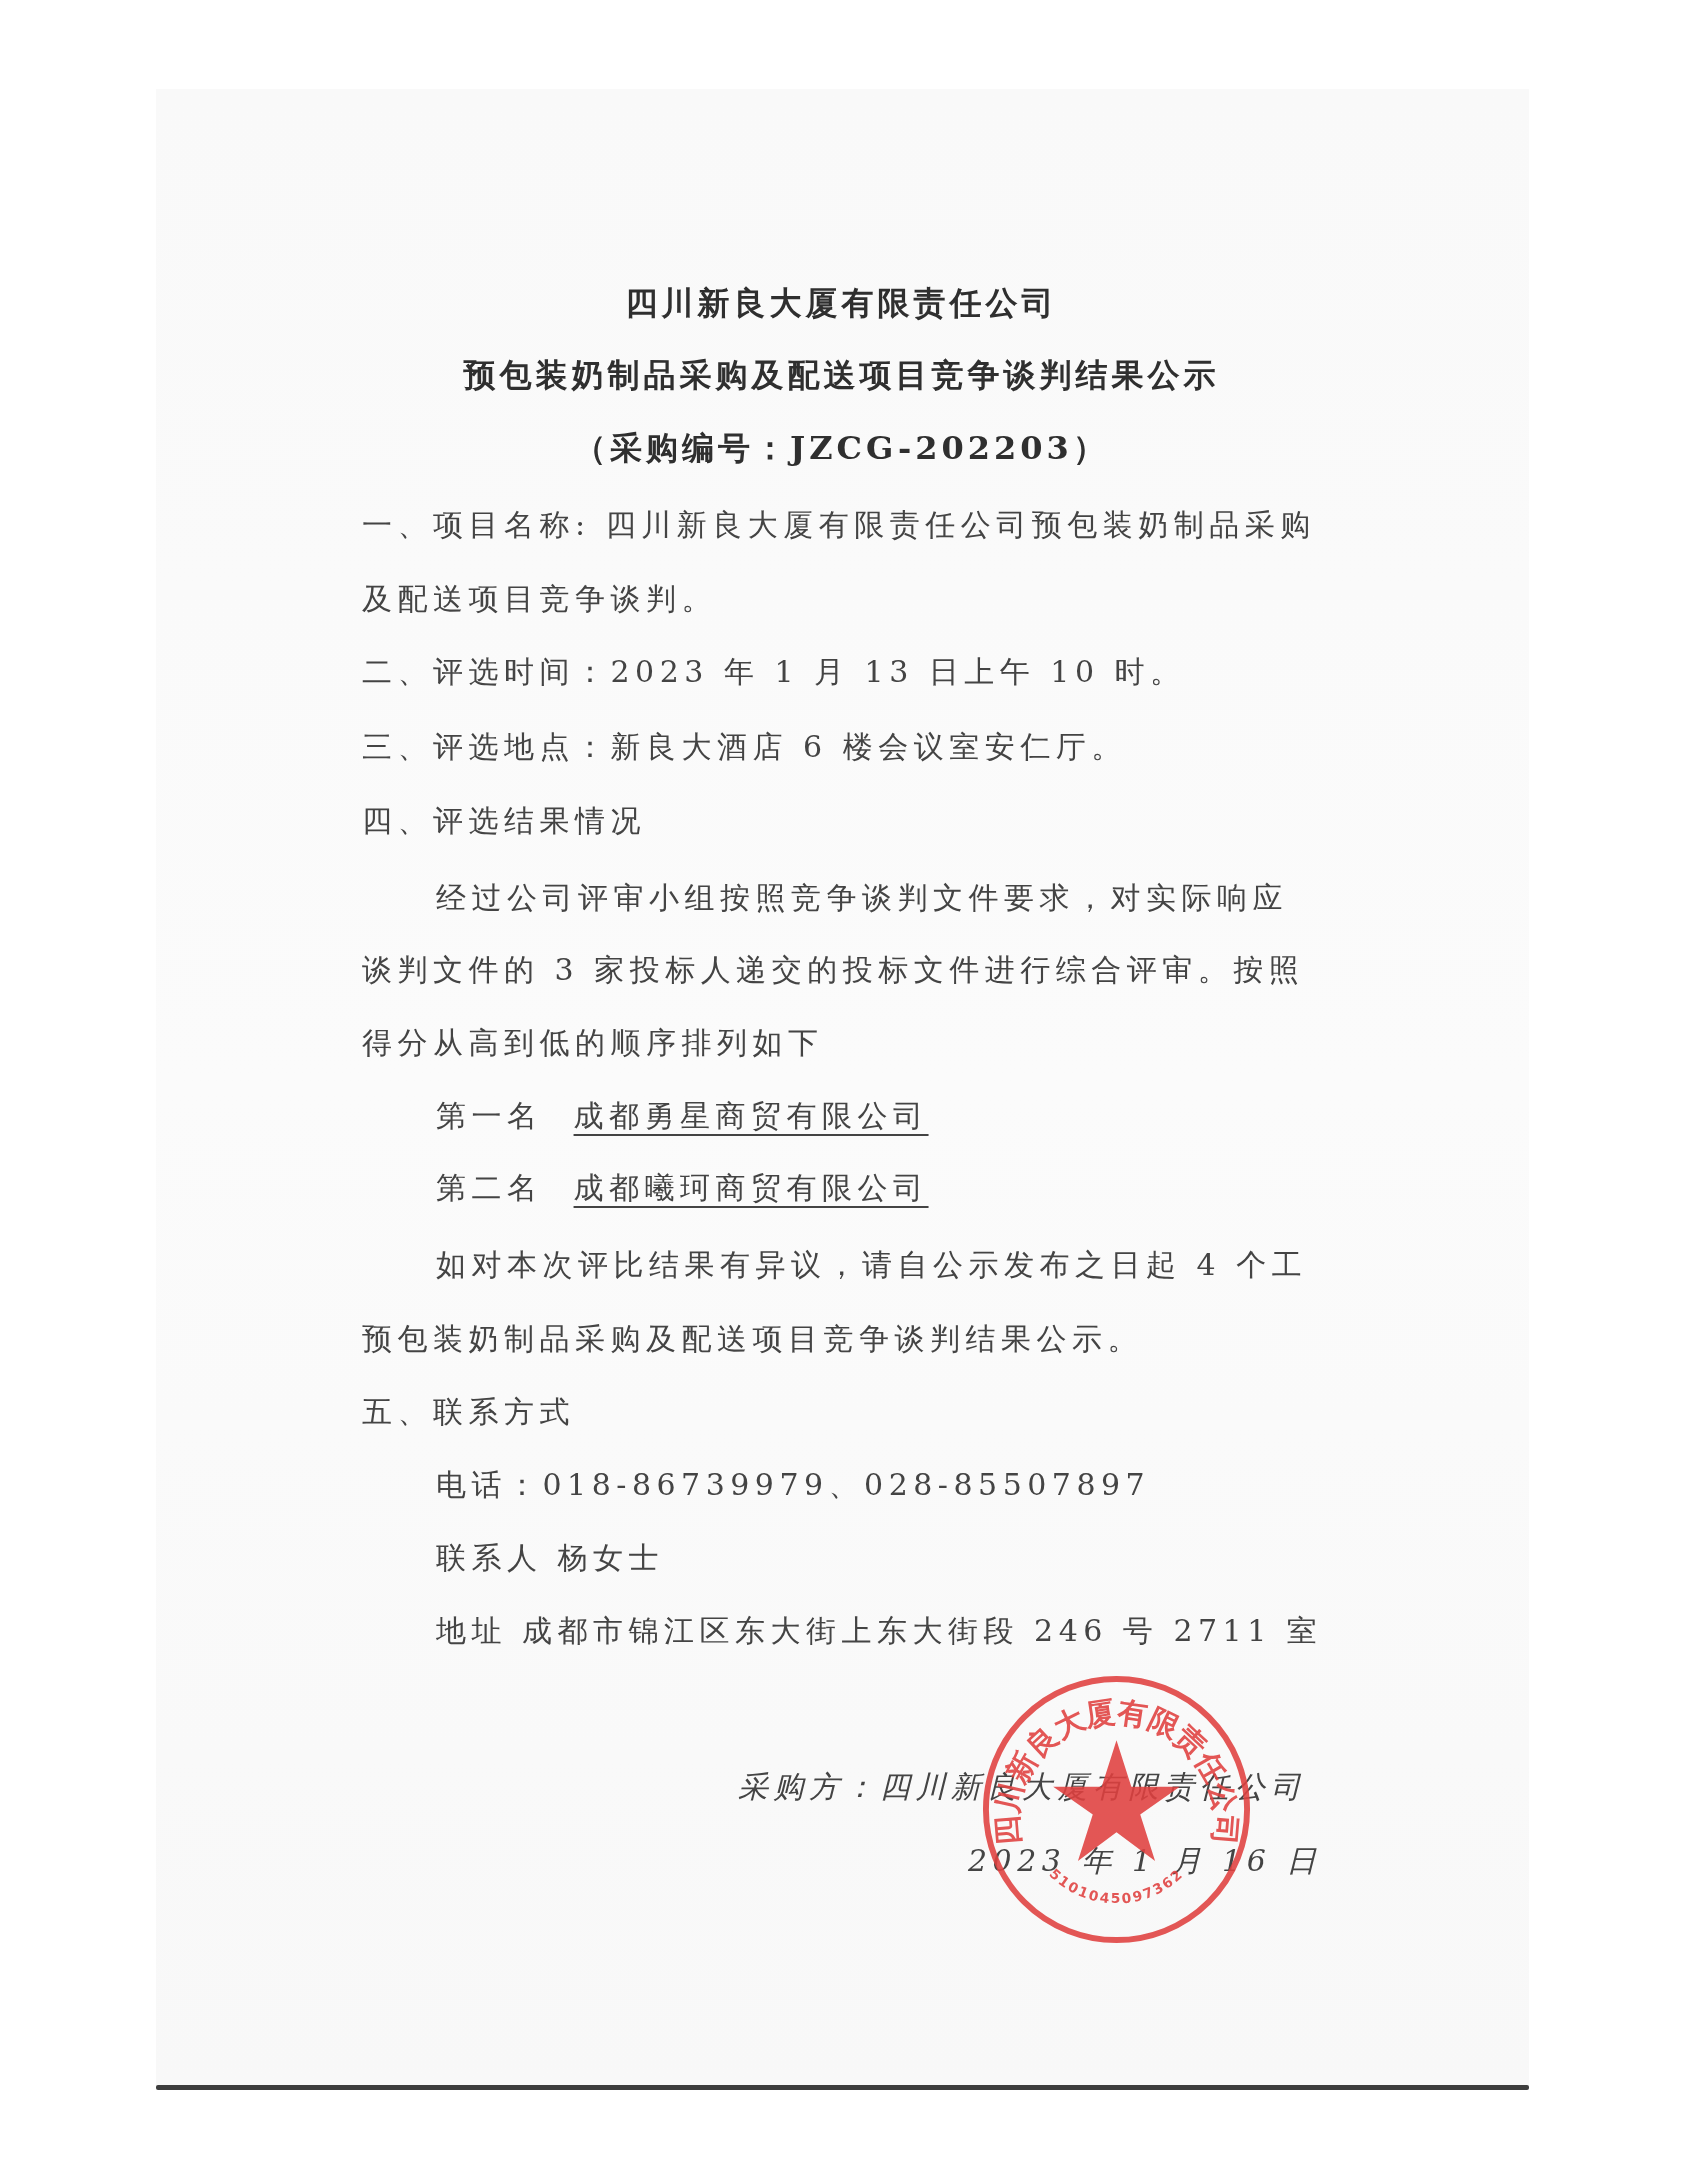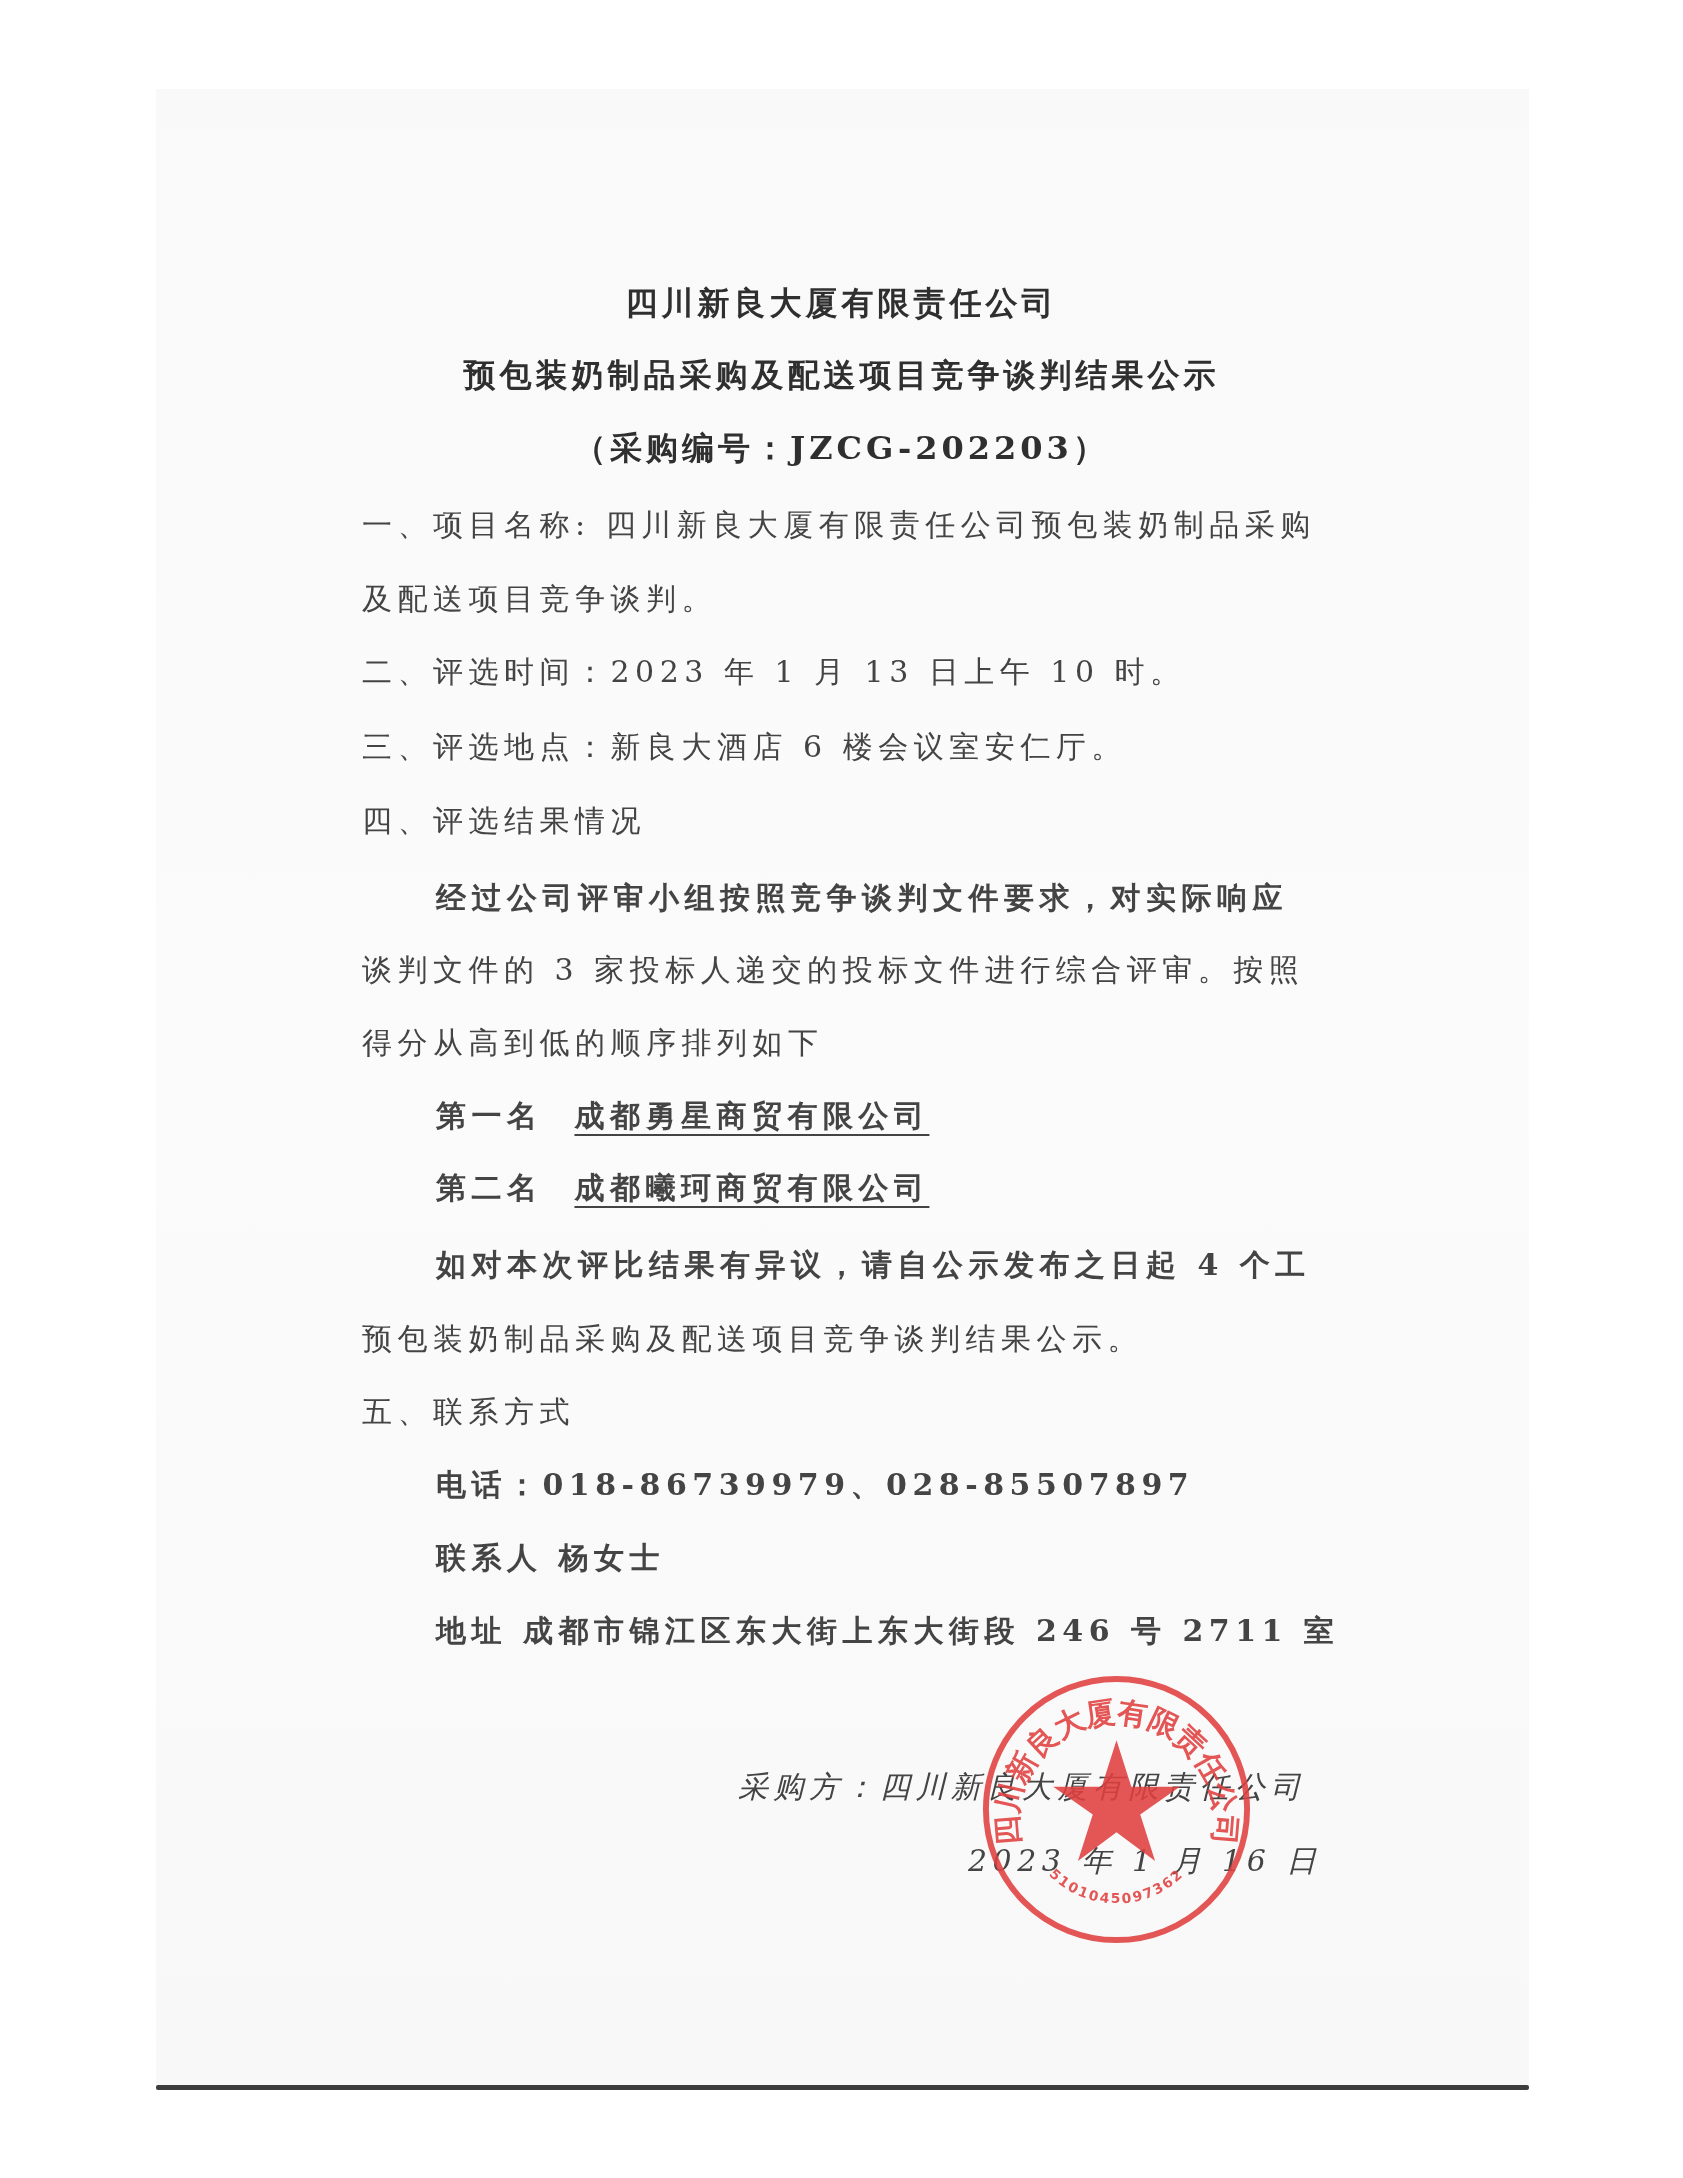--- a/index.html
+++ b/index.html
@@ -17,21 +17,21 @@
   }
   .title {
     position: absolute; left: 0; width: 1683px; text-align: center;
     font-family: "DejaVu Serif", "Liberation Serif", serif; font-weight: bold;
     font-size: 32px; letter-spacing: 4px; color: #2f2f2f; line-height: 40px;
   }
   .line {
     position: absolute; left: 362px; white-space: nowrap;
     font-size: 30px; letter-spacing: 5.5px; line-height: 40px; color: #444; text-align: right;
   }
-  .indent { left: 436px; font-weight: bold; }
+  .indent { left: 436px; }
   .ul { text-decoration: underline; text-underline-offset: 8px; text-decoration-thickness: 2px; margin-left: 16px; }
   .sign { position: absolute; white-space: nowrap; font-size: 30px; letter-spacing: 5.5px; line-height: 40px; color: #444; font-style: italic; }
   .stamp { position: absolute; left: 980px; top: 1673px; width: 273px; height: 273px; opacity: 0.88; }
 </style>
 </head>
 <body>
 
 <div class="scan"></div>
 <div class="bottom-rule"></div>
 

